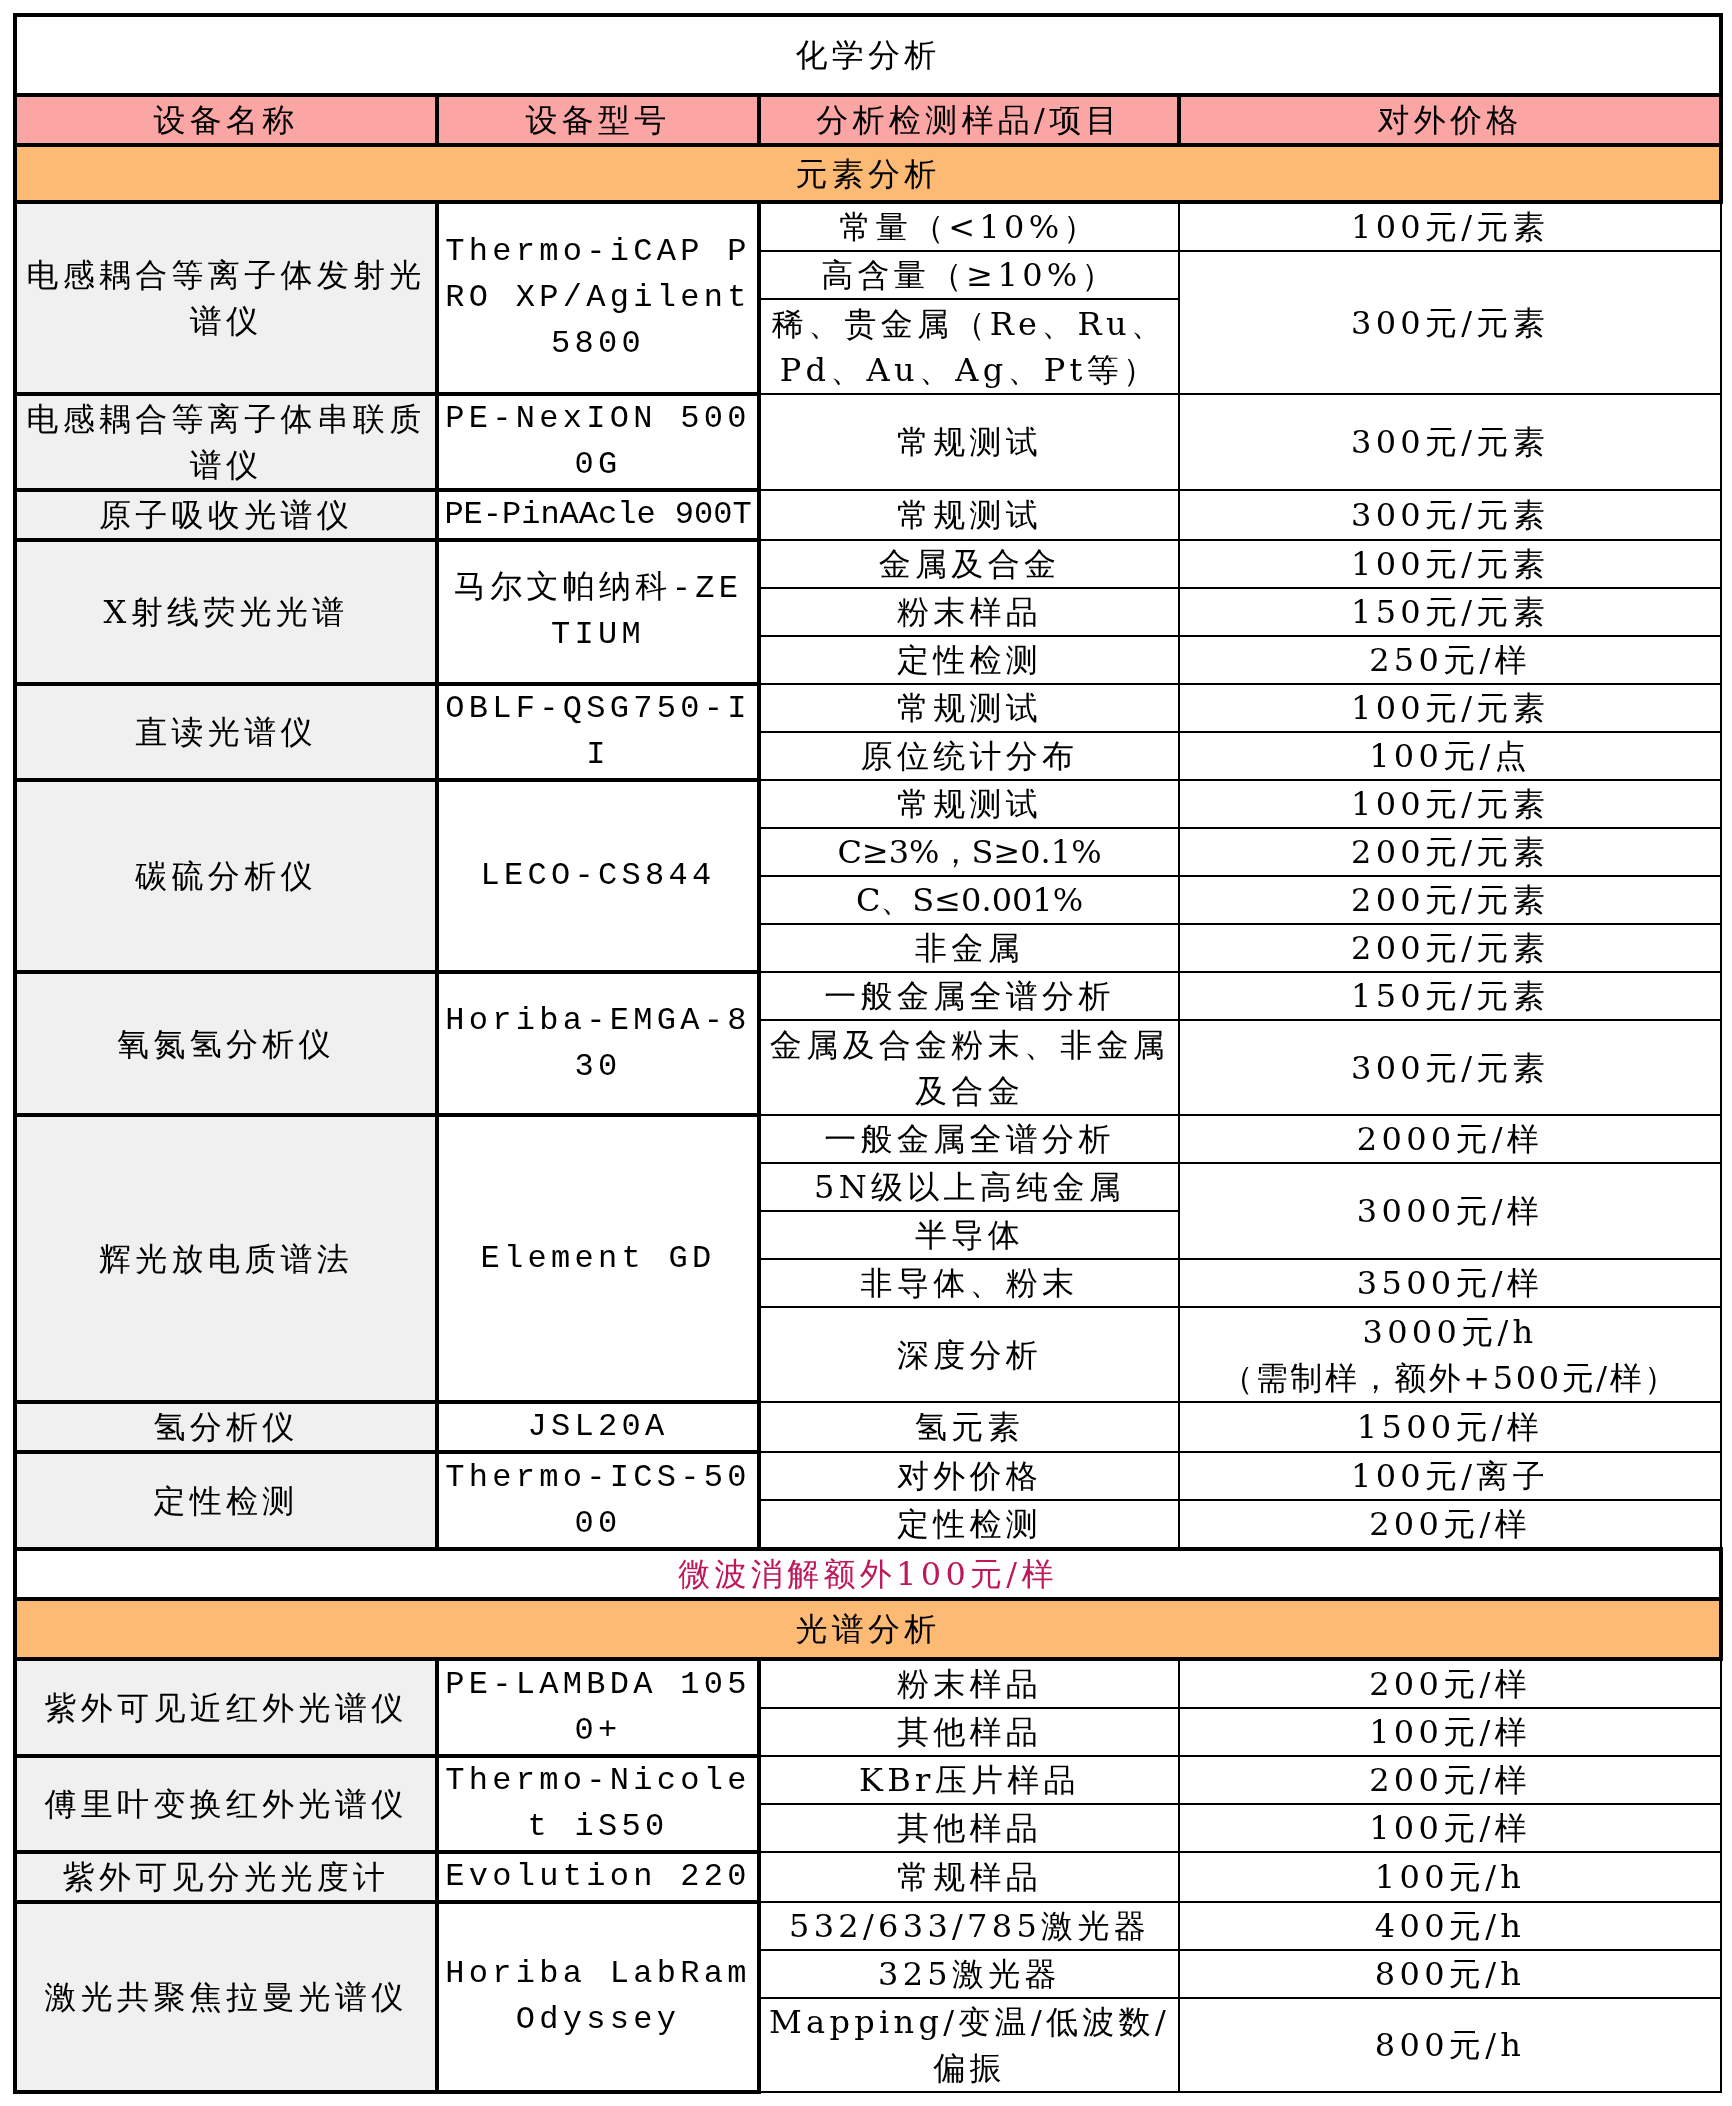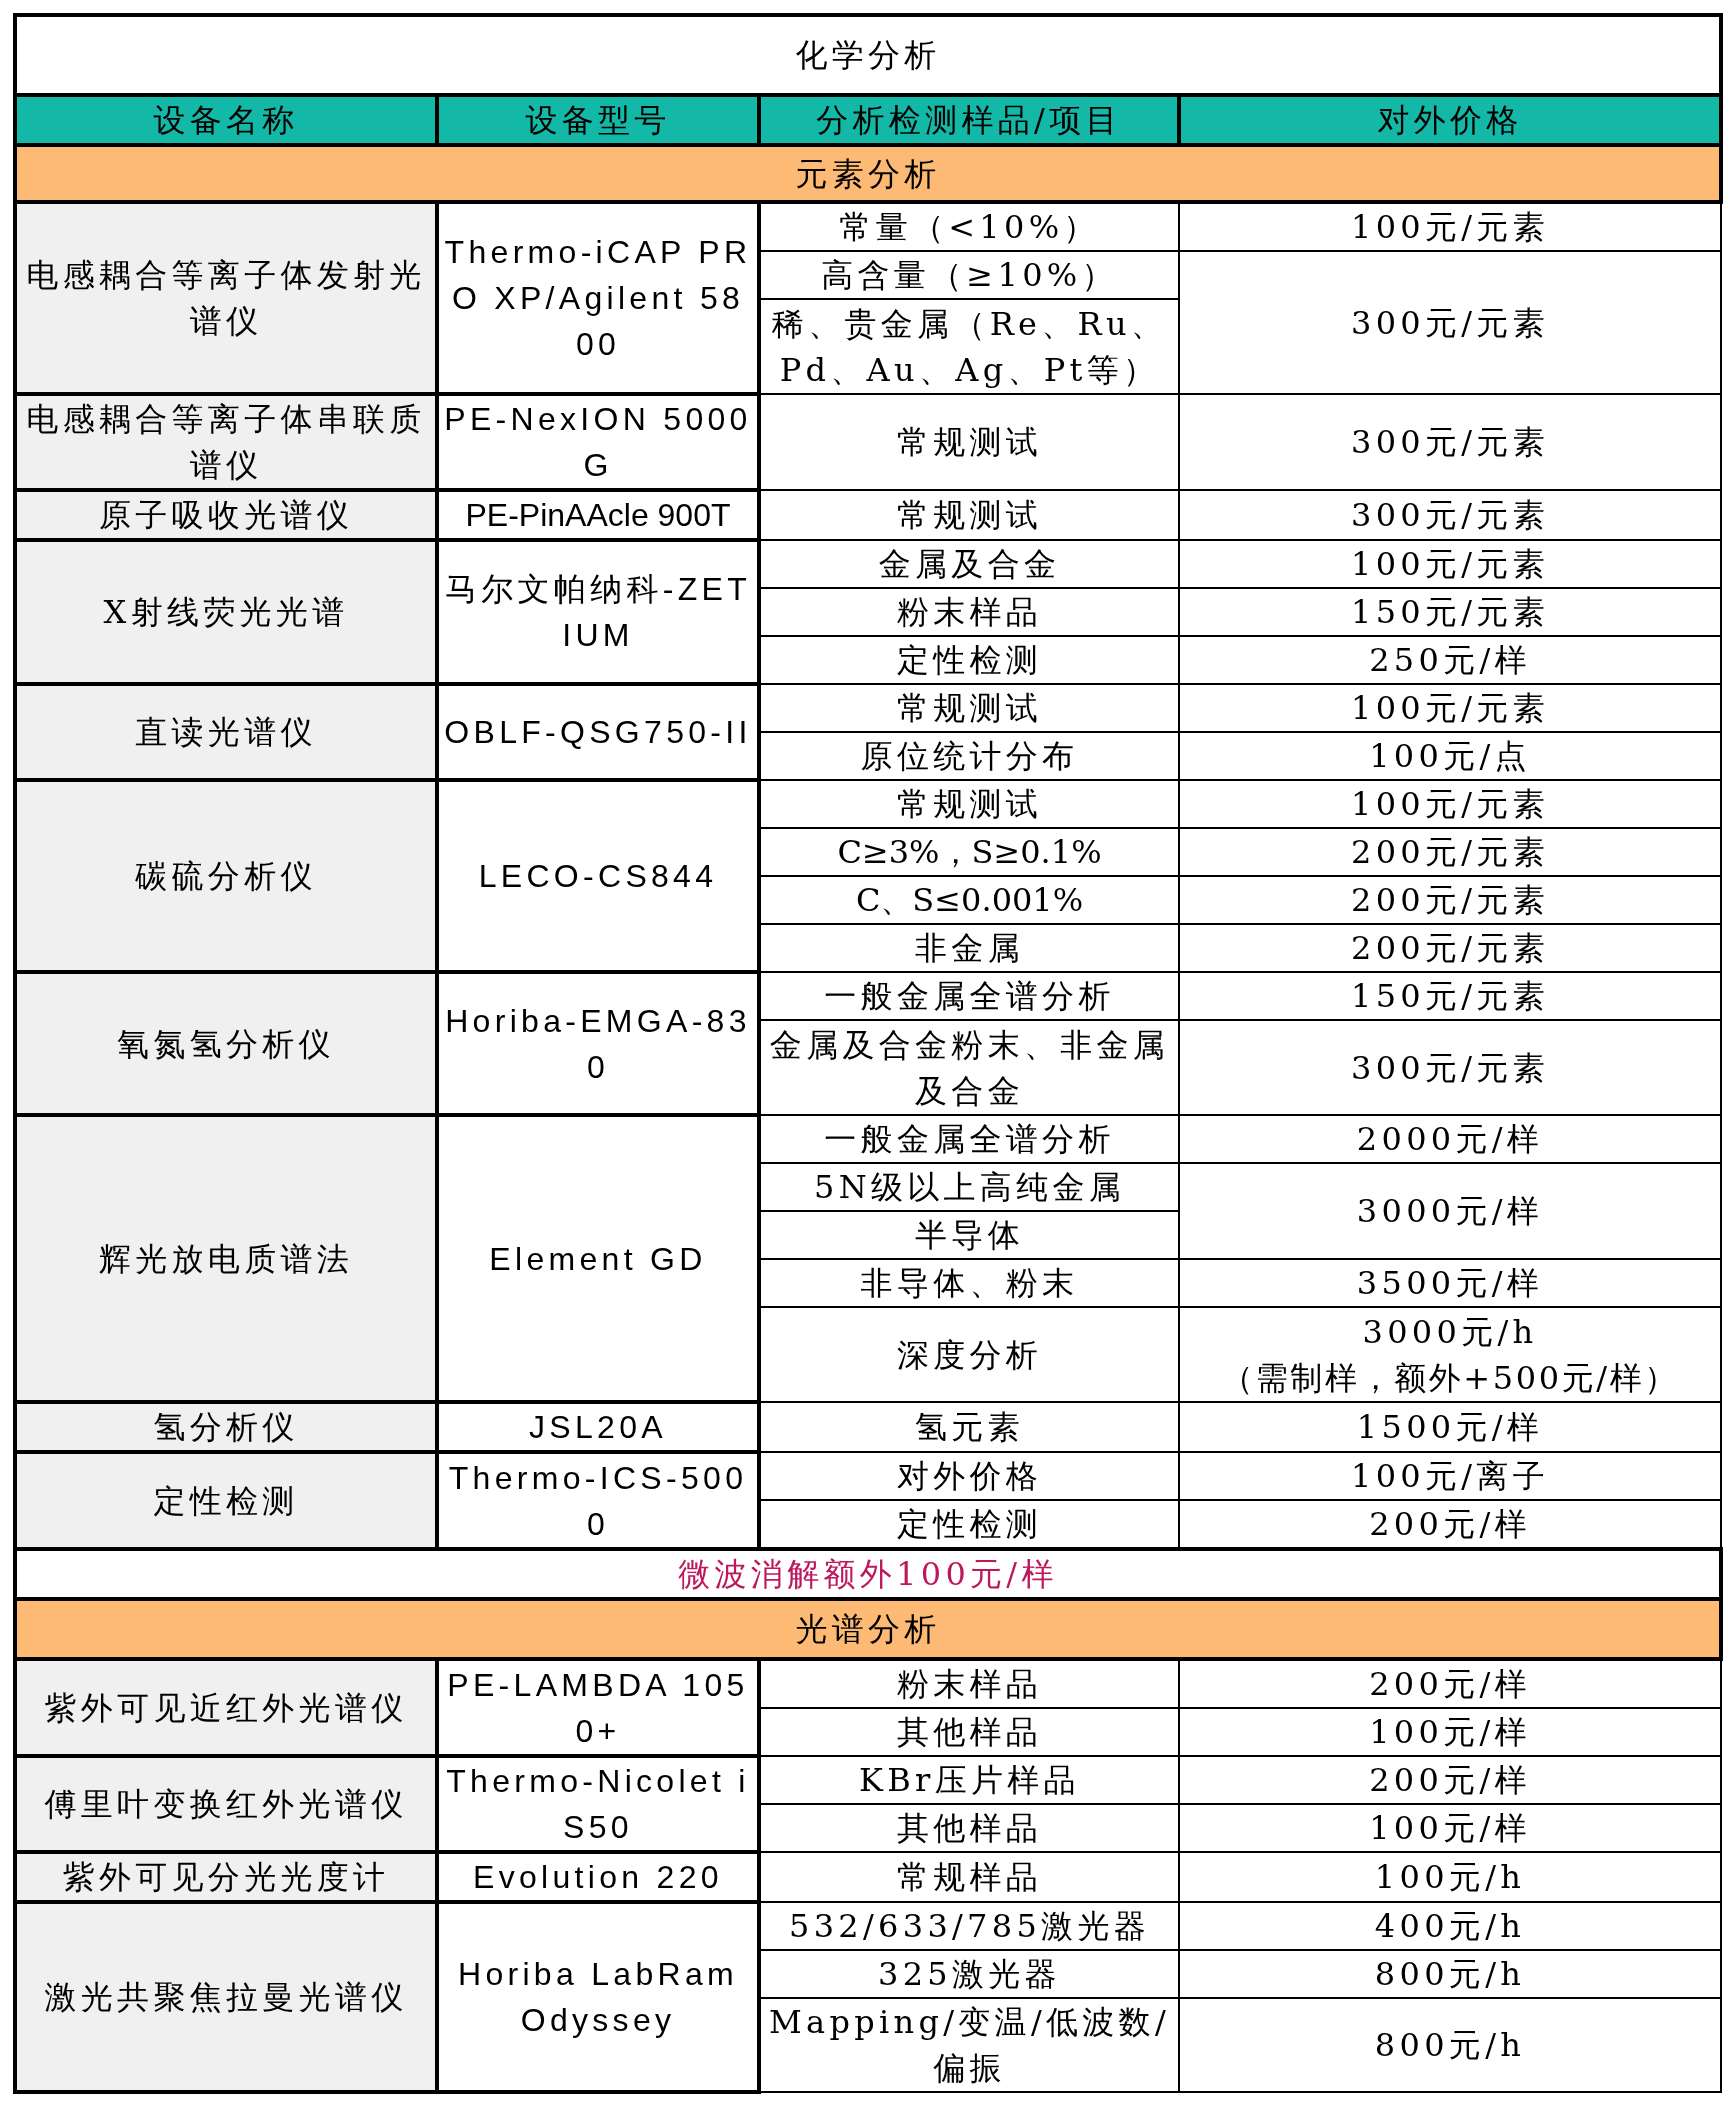--- a/index.html
+++ b/index.html
@@ -9,24 +9,24 @@
     position:absolute; left:13px; top:13px; width:1706px;
     border-collapse:collapse; table-layout:fixed;
   }
   table.price td {
     border:4.3px solid #000; text-align:center; vertical-align:middle;
     padding:0 3.5px; font-size:32px; line-height:46px; letter-spacing:4.3px;
     overflow:hidden; white-space:normal; word-break:break-all;
   }
   table.price td.thin { border-width:2.6px; }
   td.title { font-size:47px; font-weight:normal; letter-spacing:5.2px; background:#fff; }
-  td.head { background:#14b8a6; }
+  td.head { background:#fca5a5; }
   td.section { background:#fdba74; font-size:35px; }
   td.name { background:#f0f0f0; }
-  td.model { font-family:Liberation Sans, sans-serif; letter-spacing:0.9px; font-size:31px; }
+  td.model { font-family:Liberation Mono, monospace; letter-spacing:0.9px; font-size:31px; }
   td.note { color:#be185d; background:#fff; }
   td.item, td.price-cell { background:#fff; }
   td.smallnote { line-height:43px; }
 </style>
 </head>
 <body>
 
 <table class="price">
   <colgroup>
     <col style="width:422px">

